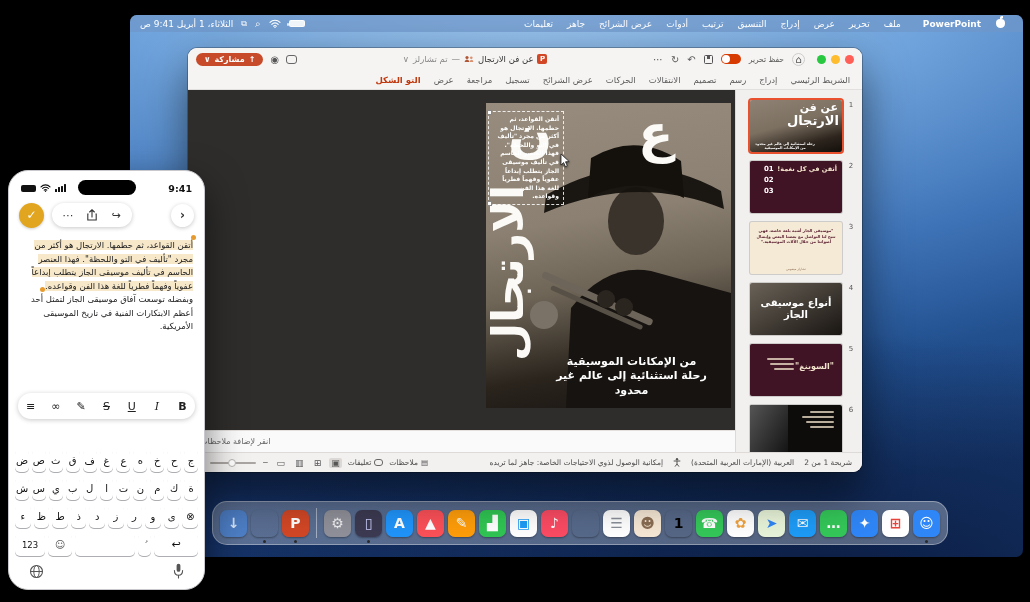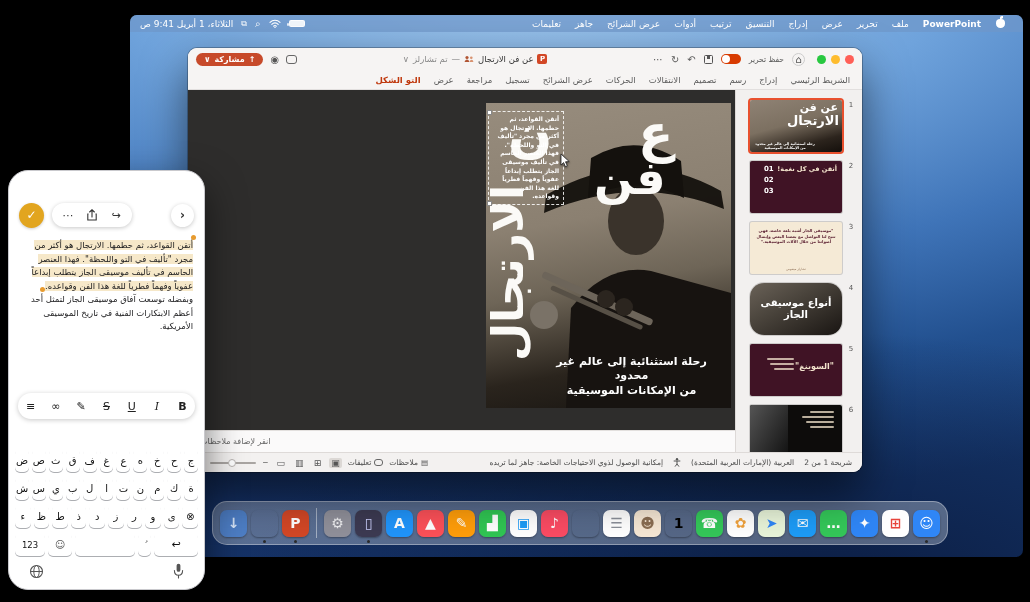--- a/index.html
+++ b/index.html
@@ -9,21 +9,21 @@
   
   .desktop{position:absolute;left:130px;top:15px;width:893px;height:542px;border-radius:7px;overflow:hidden;
     background:
       radial-gradient(120% 90% at 78% 108%, rgba(10,25,60,.9) 0%, rgba(10,25,60,0) 55%),
       radial-gradient(90% 70% at 15% 90%, rgba(20,45,95,.8) 0%, rgba(20,45,95,0) 60%),
       radial-gradient(140% 100% at 45% -10%, #a8cdf0 0%, #6fa3dc 34%, #3f74b8 58%, #22508f 78%, #16386e 100%);}
   .menubar{position:absolute;top:0;left:0;right:0;height:17px;background:rgba(110,150,200,.68);
     display:flex;align-items:center;direction:rtl;padding:0 10px;color:#fff;font-size:9px;gap:0;}
   .menus{display:flex;align-items:center;direction:rtl;}
   .mitem{padding:0 7px;white-space:nowrap;}
-  .mitem.appname{font-weight:700;}
+  .mitem.appname{font-weight:700;margin-left:8px;}
   .mb-spacer{flex:1;}
   .mb-status{display:flex;align-items:center;direction:rtl;gap:8px;}
   .batt{width:16px;height:7px;border:1px solid rgba(255,255,255,.9);border-radius:2px;position:relative;background:rgba(255,255,255,.9);}
   .batt::after{content:"";position:absolute;left:-3px;top:1.5px;width:2px;height:3px;background:rgba(255,255,255,.8);border-radius:1px;}
   .apple{width:11px;height:11px;display:inline-block;position:relative;}
   .apple::before{content:"";position:absolute;left:1px;top:2px;width:9px;height:9px;background:#fff;border-radius:45% 45% 48% 48%;}
   .apple::after{content:"";position:absolute;left:5px;top:-1px;width:3px;height:3px;background:#fff;border-radius:60% 0 60% 0;}
 
   
   .dock{position:absolute;left:82px;bottom:12px;height:44px;display:flex;align-items:center;gap:4px;
@@ -75,21 +75,21 @@
   .th-jazz .t1b{position:absolute;top:13px;right:3px;color:#fff;font-weight:900;font-size:13px;}
   .th-jazz .t1cap{position:absolute;bottom:2px;right:24px;left:2px;color:#fff;font-size:3.5px;text-align:center;font-weight:700;}
   .th-maroon{background:#401325;color:#f3e4cd;}
   .th2-title{position:absolute;top:4px;right:5px;font-size:6.5px;font-weight:900;text-align:right;line-height:8px;color:#f3e4cd;}
   .th2-nums{position:absolute;top:3px;left:8px;font-size:7px;font-weight:900;color:#fff;line-height:11px;}
   .th2-nums div:nth-child(2){margin-left:-6px;}
   .th2-nums div:nth-child(3){margin-left:6px;}
   .th-cream{background:#f5ead6;}
   .th3-quote{position:absolute;inset:6px 6px 10px 6px;font-size:4px;color:#5d2233;font-weight:700;text-align:center;line-height:5.5px;direction:rtl;}
   .th3-attr{position:absolute;bottom:3px;right:0;left:0;text-align:center;font-size:3px;color:#8a6a50;}
-  .th-photo{background:linear-gradient(150deg,#6a6258 0%,#4a443c 40%,#191512 100%);border-radius:14px;}
+  .th-photo{background:linear-gradient(150deg,#6a6258 0%,#4a443c 40%,#191512 100%);}
   .th4-title{position:absolute;inset:0;display:flex;align-items:center;justify-content:center;color:#fff;
     font-size:10px;font-weight:900;text-align:center;line-height:12px;}
   .th5-title{position:absolute;top:18px;right:8px;color:#f3e4cd;font-size:8px;font-weight:900;}
   .th5-lines{position:absolute;top:14px;left:10px;width:34px;}
   .th-black{background:#0d0c0b;}
   .th6-sax{position:absolute;left:0;top:0;bottom:0;width:38px;background:linear-gradient(120deg,#555 0%,#333 50%,#111 100%);}
   .th6-lines{position:absolute;right:8px;top:6px;width:40px;}
   .mline{height:2px;background:rgba(243,228,205,.75);border-radius:1px;margin-bottom:3px;}
   .mline.w60{width:60%;}.mline.w80{width:80%;}.mline.w70{width:70%;}
 
@@ -492,28 +492,27 @@
               <path d="M80 305 L85 205 Q120 160 165 168 L245 190 L245 305 Z" fill="#171310"></path>
               <rect x="58" y="168" width="120" height="7" rx="3" transform="rotate(24 58 168)" fill="#6d655a"></rect>
               <rect x="66" y="182" width="100" height="5" rx="2.5" transform="rotate(24 66 182)" fill="#575046"></rect>
               <circle cx="58" cy="212" r="14" fill="#7a7267"></circle>
               <circle cx="120" cy="196" r="9" fill="#2b251f"></circle>
               <circle cx="138" cy="204" r="9" fill="#2b251f"></circle>
             </svg>
 
             <span class="bigword w-ain">ع</span>
             <span class="bigword w-noon">ن</span>
-            <span class="bigword w-fan">فن</span>
             <span class="bigword w-vert">الارتجال</span>
 
             <div class="slide-para">أتقن القواعد، ثم حطمها. الارتجال هو أكثر من مجرد "تأليف في التو واللحظة". فهذا العنصر الحاسم في تأليف موسيقى الجاز يتطلب إبداعاً عفوياً وفهماً فطرياً للغة هذا الفن وقواعده.</div>
 
             <div class="slide-cap">
+              <div>من الإمكانات الموسيقية</div>
               <div>رحلة استثنائية إلى عالم غير محدود</div>
-              <div>من الإمكانات الموسيقية</div>
             </div>
 
             <svg class="cursor arrow-cursor" width="11" height="15" viewBox="0 0 11 15">
               <path d="M1 1 L1 12 L3.6 9.6 L5.4 13.6 L7.3 12.7 L5.5 8.8 L9.2 8.6 Z" fill="#fff" stroke="#222" stroke-width="0.8"></path>
             </svg>
           </div>
         </div>
 
         <div class="notes-bar">
           <span>انقر لإضافة ملاحظات</span>
@@ -548,20 +547,37 @@
           <circle cx="4" cy="1.3" r="1.2" fill="#555"></circle>
             <path d="M.7 3 h6.6 M4 3 v3 M4 6 l-2 2.6 M4 6 l2 2.6" stroke="#555" stroke-width="1" fill="none"></path>
         </svg>
         <span>إمكانية الوصول لذوي الاحتياجات الخاصة: جاهز لما تريده</span>
       </div>
     </div>
   </div>
 
   <div class="iph">
 
+    <div class="iph-status">
+      <div class="iph-left">
+        <span class="ibatt"></span>
+        <svg width="11" height="8" viewBox="0 0 11 8">
+          <path d="M1 2.8a6.3 6.3 0 0 1 9 0M2.6 4.5a3.9 3.9 0 0 1 5.8 0M4.2 6.2a1.7 1.7 0 0 1 2.6 0" stroke="#111" stroke-width="1.1" fill="none" stroke-linecap="round"></path>
+          <circle cx="5.5" cy="7.2" r=".7" fill="#111"></circle>
+        </svg>
+        <span class="cellbars">
+          <i style="height:3px"></i>
+            <i style="height:4.5px"></i>
+            <i style="height:6px"></i>
+            <i style="height:7.5px"></i>
+        </span>
+      </div>
+      <span class="island"></span>
+      <span class="iph-time">9:41</span>
+    </div>
 
     <div class="iph-toolbar">
       <span class="ckc">✓</span>
       <span class="tb-pill">
         <span class="tb-b">⋯</span>
         <span class="tb-b">
           <svg width="10" height="12" viewBox="0 0 10 12">
             <path d="M5 1 v7 M2.6 3 L5 .8 L7.4 3" stroke="#333" stroke-width="1.1" fill="none" stroke-linecap="round"></path>
             <path d="M1.5 5 h-0.7 v6 h8.4 v-6 h-0.7" stroke="#333" stroke-width="1.1" fill="none"></path>
           </svg>

